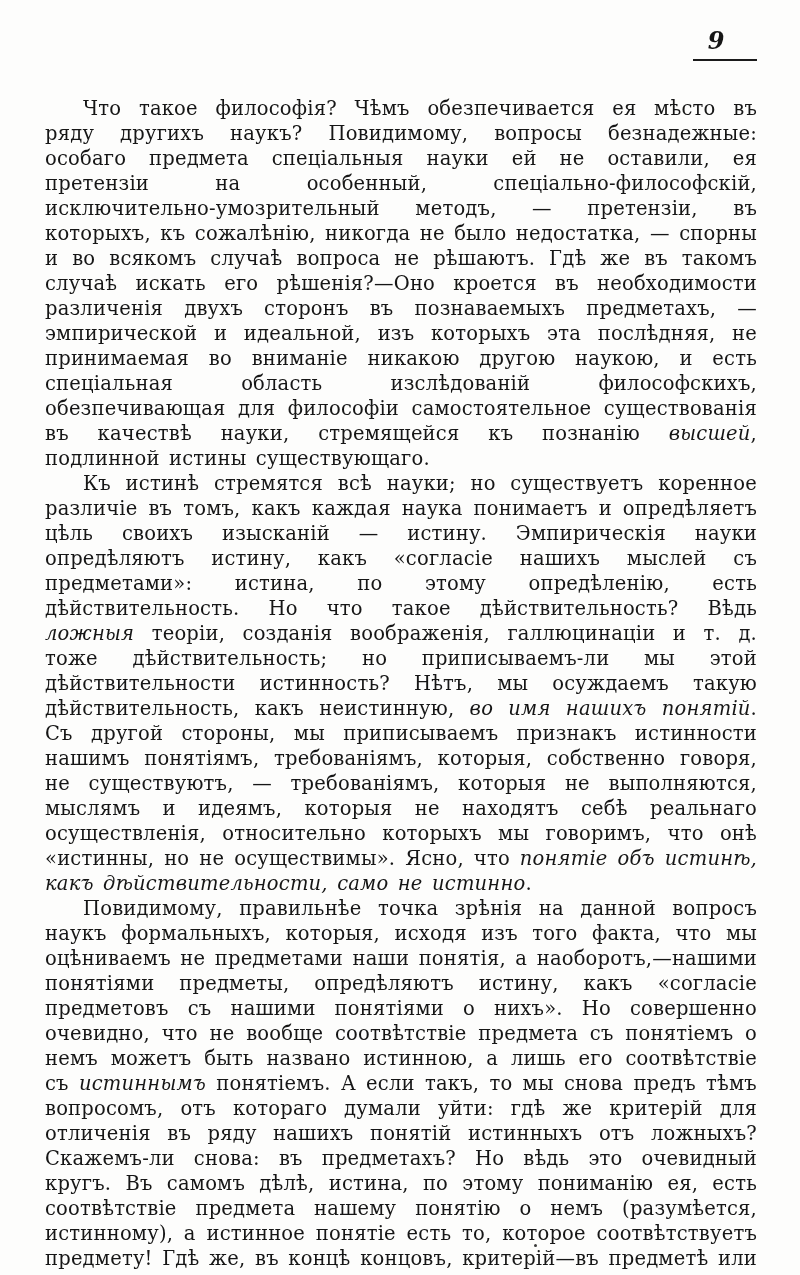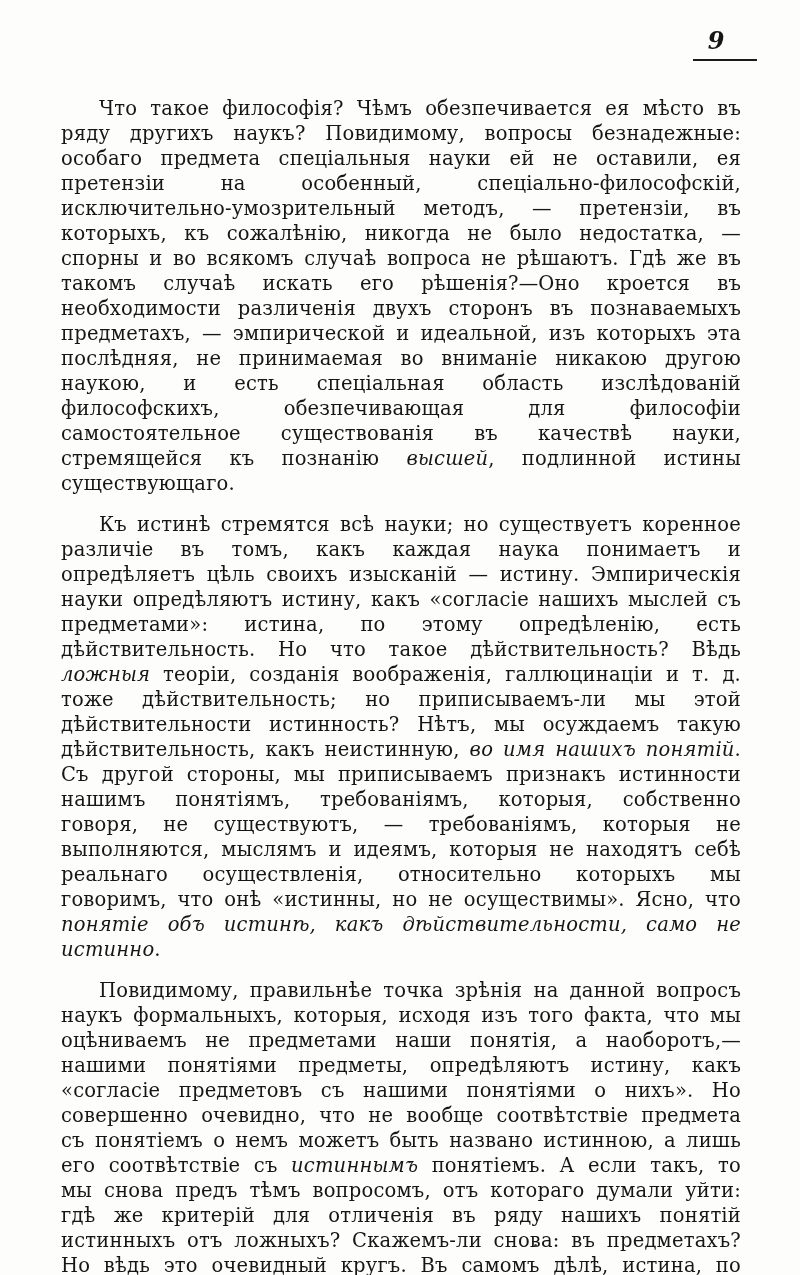--- a/index.html
+++ b/index.html
@@ -44,21 +44,21 @@
   .text-block {
     margin: 24px 43px 0 45px;
     width: 712px;
     text-align: justify;
     font-size: 19.5px;
     line-height: 25px;
     word-spacing: 3px;
     letter-spacing: 0.2px;
   }
   .text-block p {
-    margin: 16px;
+    margin: 0;
     text-indent: 38px;
   }
   .text-block .it {
     font-style: italic;
   }
   .scan-dot {
     position: absolute;
     left: 534px;
     top: 1244px;
     width: 3px;

